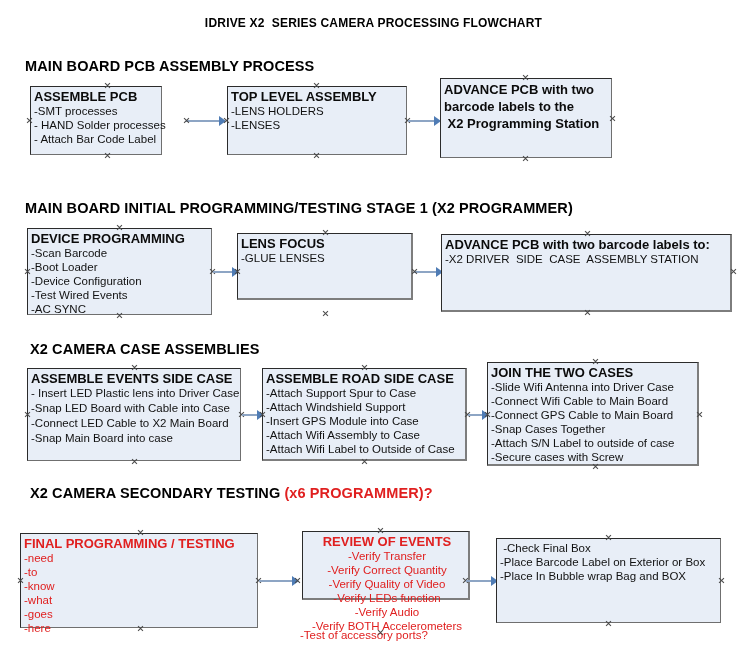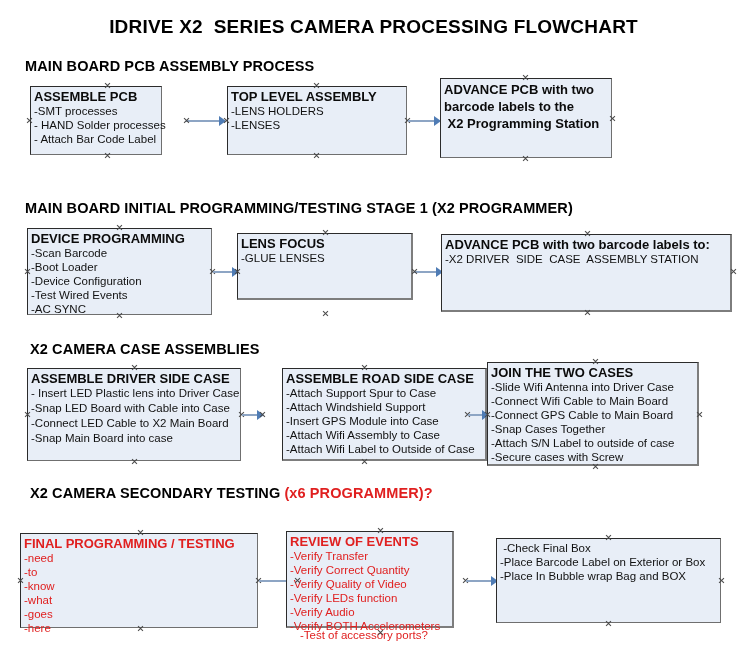--- a/index.html
+++ b/index.html
@@ -21,21 +21,21 @@
     background: #ffffff;
   }
 
   
   .doc-title {
     position: absolute;
     left: 0;
     top: 16px;
     width: 747px;
     text-align: center;
-    font-size: 19px;
+    font-size: 12px;
     font-weight: bold;
     letter-spacing: 0.2px;
     color: #000;
     white-space: pre;
   }
   .section-title {
     position: absolute;
     font-size: 14.5px;
     font-weight: bold;
     color: #000;
@@ -205,35 +205,35 @@
     <div class="node-title">ADVANCE PCB with two barcode labels to:</div>
     <div class="node-line">-X2 DRIVER  SIDE  CASE  ASSEMBLY STATION</div>
   </div>
   <div class="handle" style="left:584px; top:230px;"></div>
   <div class="handle" style="left:584px; top:309px;"></div>
   <div class="handle" style="left:730px; top:268px;"></div>
 
   <div class="section-title" style="left:30px; top:341px;">X2 CAMERA CASE ASSEMBLIES</div>
 
   <div class="node" style="left:27px; top:368px; width:214px; height:93px;">
-    <div class="node-title">ASSEMBLE DRIVER SIDE CASE</div>
+    <div class="node-title">ASSEMBLE EVENTS SIDE CASE</div>
     <div class="node-line loose">- Insert LED Plastic lens into Driver Case</div>
     <div class="node-line loose">-Snap LED Board with Cable into Case</div>
     <div class="node-line loose">-Connect LED Cable to X2 Main Board</div>
     <div class="node-line loose">-Snap Main Board into case</div>
   </div>
   <div class="handle" style="left:131px; top:364px;"></div>
   <div class="handle" style="left:131px; top:458px;"></div>
   <div class="handle" style="left:24px; top:411px;"></div>
   <div class="handle" style="left:238px; top:411px;"></div>
 
   <div class="connector" style="left:242px; top:414px; width:20px;"></div>
   <div class="arrowhead" style="left:257px; top:410px;"></div>
 
-  <div class="node thick" style="left:262px; top:368px; width:205px; height:93px;margin-left:20px;">
+  <div class="node thick" style="left:262px; top:368px; width:205px; height:93px;">
     <div class="node-title">ASSEMBLE ROAD SIDE CASE</div>
     <div class="node-line">-Attach Support Spur to Case</div>
     <div class="node-line">-Attach Windshield Support</div>
     <div class="node-line">-Insert GPS Module into Case</div>
     <div class="node-line">-Attach Wifi Assembly to Case</div>
     <div class="node-line">-Attach Wifi Label to Outside of Case</div>
   </div>
   <div class="handle" style="left:361px; top:364px;"></div>
   <div class="handle" style="left:361px; top:458px;"></div>
   <div class="handle" style="left:259px; top:411px;"></div>
@@ -268,21 +268,21 @@
     <div class="node-line">-here</div>
   </div>
   <div class="handle" style="left:137px; top:529px;"></div>
   <div class="handle" style="left:137px; top:625px;"></div>
   <div class="handle" style="left:17px; top:577px;"></div>
   <div class="handle" style="left:255px; top:577px;"></div>
 
   <div class="connector" style="left:259px; top:580px; width:38px;"></div>
   <div class="arrowhead" style="left:292px; top:576px;"></div>
 
-  <div class="node thick red" style="left:286px; top:531px; width:168px; height:97px;">
+  <div class="node thick red" style="left:302px; top:531px; width:168px; height:69px;text-align:center;">
     <div class="node-title">REVIEW OF EVENTS</div>
     <div class="node-line">-Verify Transfer</div>
     <div class="node-line">-Verify Correct Quantity</div>
     <div class="node-line">-Verify Quality of Video</div>
     <div class="node-line">-Verify LEDs function</div>
     <div class="node-line">-Verify Audio</div>
     <div class="node-line">-Verify BOTH Accelerometers</div>
   </div>
   <div class="node-overflow" style="left:300px; top:628px;">-Test of accessory ports?</div>
   <div class="handle" style="left:377px; top:527px;"></div>

